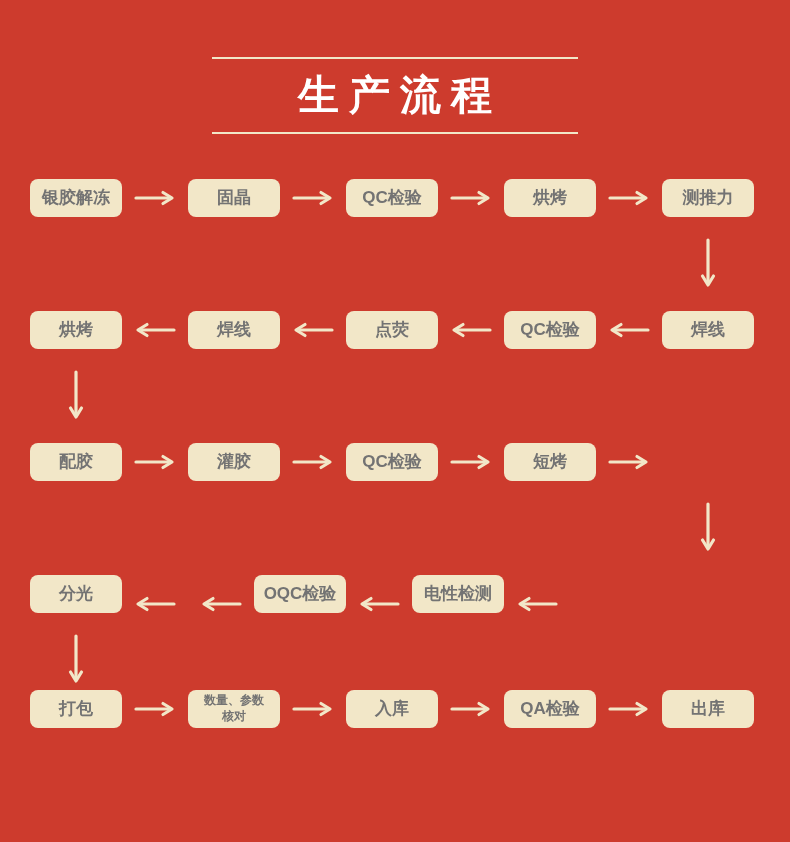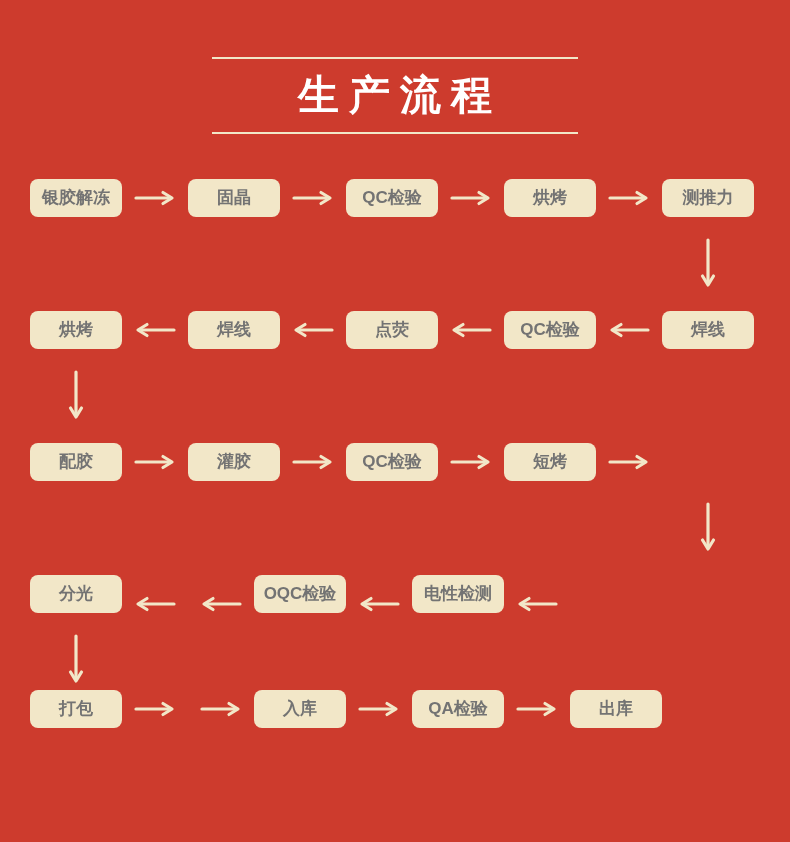--- a/index.html
+++ b/index.html
@@ -257,20 +257,22 @@
   </div>
 
   <div class="row row-5">
     <div class="node">打包</div>
     <div class="harrow">
       <svg width="44" height="18" viewBox="0 0 44 18">
           <path d="M3 9 H35" stroke="#f2e7c8" stroke-width="3.2" stroke-linecap="round" fill="none"></path>
           <path d="M30 3.5 L39 9 L30 14.5" stroke="#f2e7c8" stroke-width="3.2" stroke-linecap="round" stroke-linejoin="round" fill="none"></path>
         </svg>
     </div>
+    <div class="node small">数量、参数
+核对</div>
     <div class="harrow">
       <svg width="44" height="18" viewBox="0 0 44 18">
           <path d="M3 9 H35" stroke="#f2e7c8" stroke-width="3.2" stroke-linecap="round" fill="none"></path>
           <path d="M30 3.5 L39 9 L30 14.5" stroke="#f2e7c8" stroke-width="3.2" stroke-linecap="round" stroke-linejoin="round" fill="none"></path>
         </svg>
     </div>
     <div class="node">入库</div>
     <div class="harrow">
       <svg width="44" height="18" viewBox="0 0 44 18">
           <path d="M3 9 H35" stroke="#f2e7c8" stroke-width="3.2" stroke-linecap="round" fill="none"></path>

